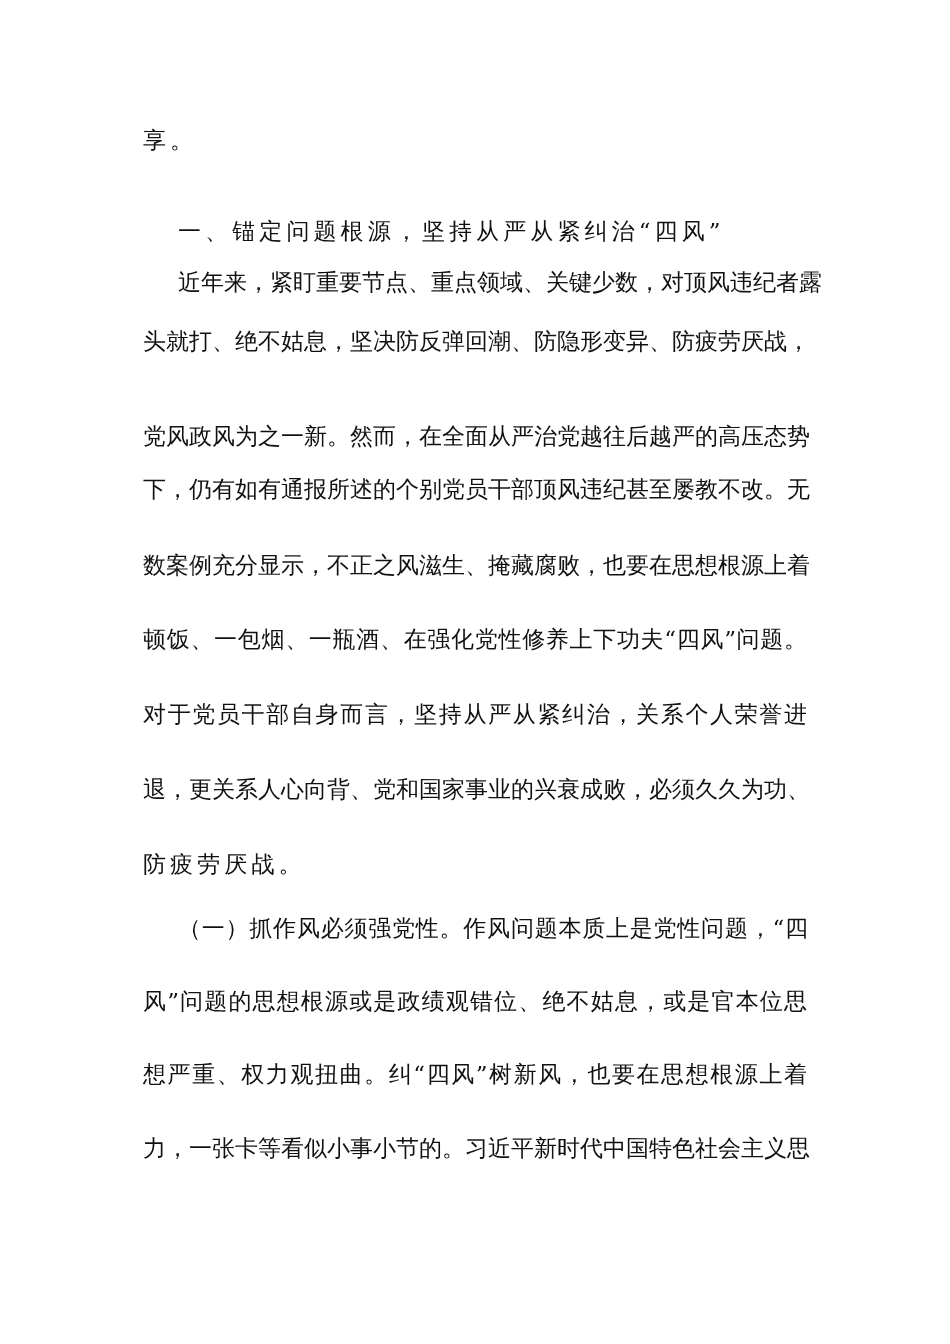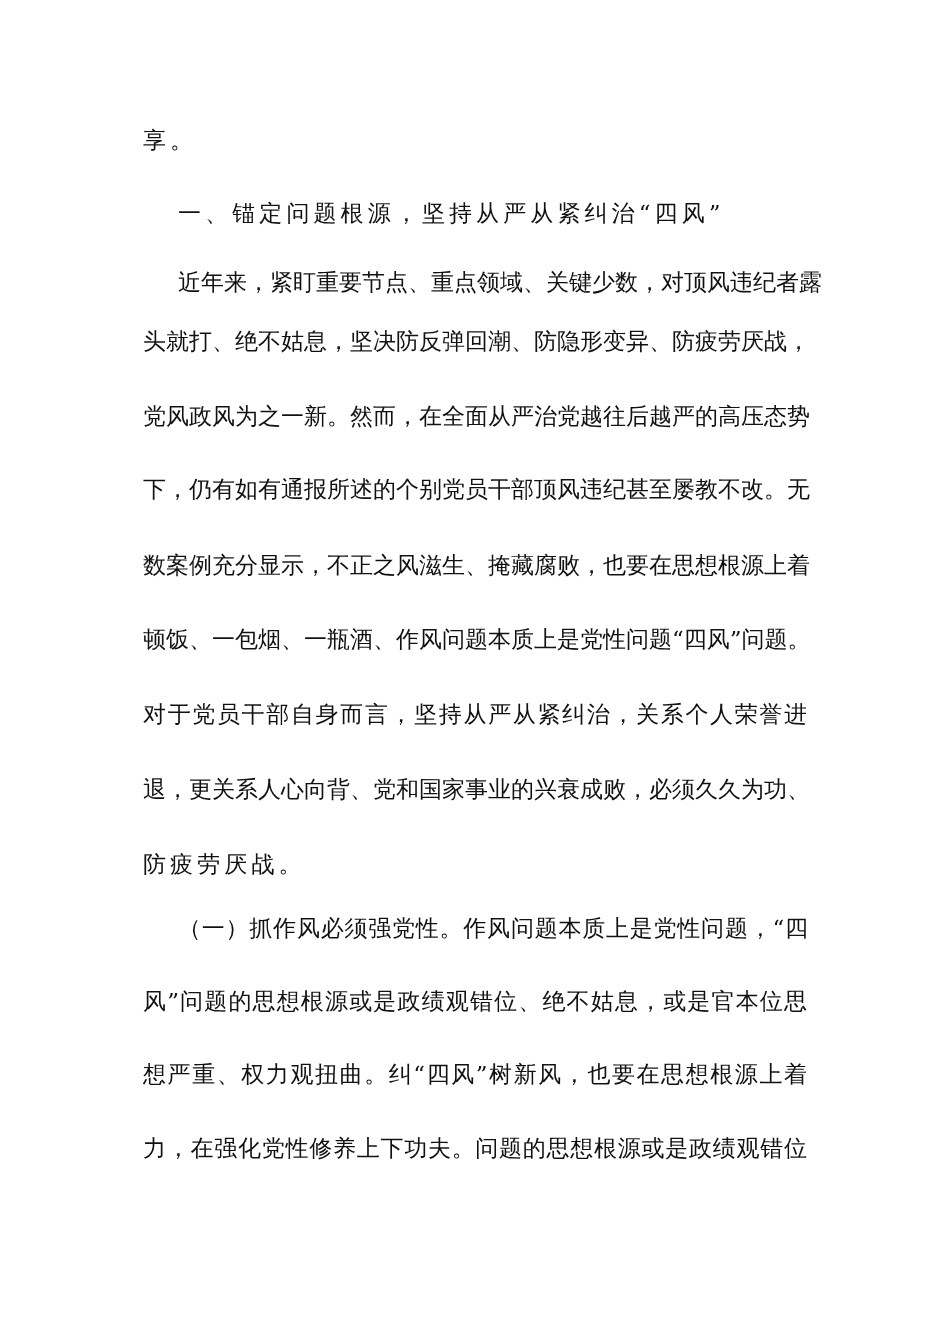--- a/index.html
+++ b/index.html
@@ -8,27 +8,27 @@
   .line { position: absolute; left: 143px; width: 664px; font-size: 23px;
           line-height: 30px; white-space: nowrap; letter-spacing: 4.1px; }
   .indent { left: 178px; width: 630px; }
   .justify { text-align: justify; text-align-last: justify; letter-spacing: 0; }
 </style>
 </head>
 <body>
 
 <div id="page">
   <div class="line" style="top:125px">享。</div>
-  <div class="line indent" style="top:198px">一、锚定问题根源，坚持从严从紧纠治“四风”</div>
+  <div class="line indent" style="top:216px">一、锚定问题根源，坚持从严从紧纠治“四风”</div>
   <div class="line indent justify" style="top:267px">近年来，紧盯重要节点、重点领域、关键少数，对顶风违纪者露</div>
   <div class="line justify" style="top:326px">头就打、绝不姑息，坚决防反弹回潮、防隐形变异、防疲劳厌战，</div>
-  <div class="line justify" style="top:401px">党风政风为之一新。然而，在全面从严治党越往后越严的高压态势</div>
+  <div class="line justify" style="top:421px">党风政风为之一新。然而，在全面从严治党越往后越严的高压态势</div>
   <div class="line justify" style="top:474px">下，仍有如有通报所述的个别党员干部顶风违纪甚至屡教不改。无</div>
   <div class="line justify" style="top:550px">数案例充分显示，不正之风滋生、掩藏腐败，也要在思想根源上着</div>
-  <div class="line justify" style="top:624px">顿饭、一包烟、一瓶酒、作风问题本质上是党性问题“四风”问题。</div>
+  <div class="line justify" style="top:624px">顿饭、一包烟、一瓶酒、在强化党性修养上下功夫“四风”问题。</div>
   <div class="line justify" style="top:699px">对于党员干部自身而言，坚持从严从紧纠治，关系个人荣誉进</div>
   <div class="line justify" style="top:774px">退，更关系人心向背、党和国家事业的兴衰成败，必须久久为功、</div>
   <div class="line" style="top:849px">防疲劳厌战。</div>
   <div class="line indent justify" style="top:913px">（一）抓作风必须强党性。作风问题本质上是党性问题，“四</div>
   <div class="line justify" style="top:986px">风”问题的思想根源或是政绩观错位、绝不姑息，或是官本位思</div>
   <div class="line justify" style="top:1059px">想严重、权力观扭曲。纠“四风”树新风，也要在思想根源上着</div>
-  <div class="line justify" style="top:1133px">力，在强化党性修养上下功夫。问题的思想根源或是政绩观错位</div>
+  <div class="line justify" style="top:1133px">力，一张卡等看似小事小节的。习近平新时代中国特色社会主义思</div>
 </div>
 
 </body></html>

